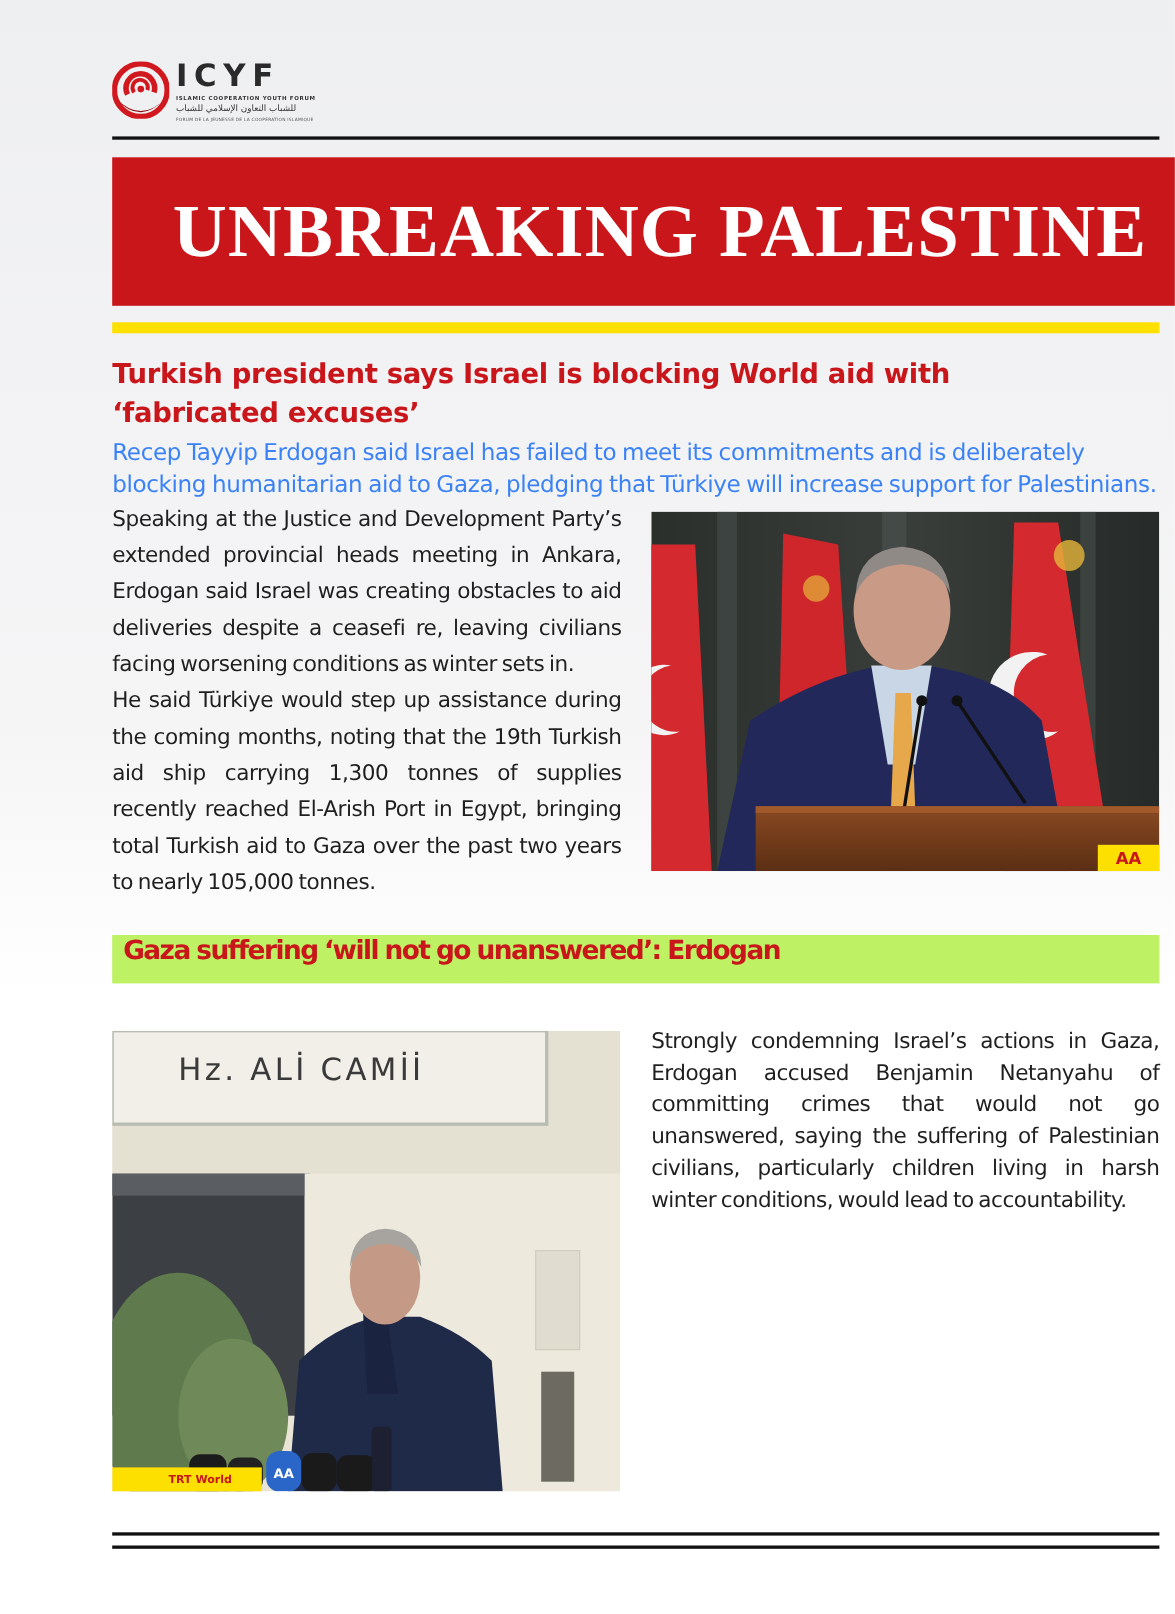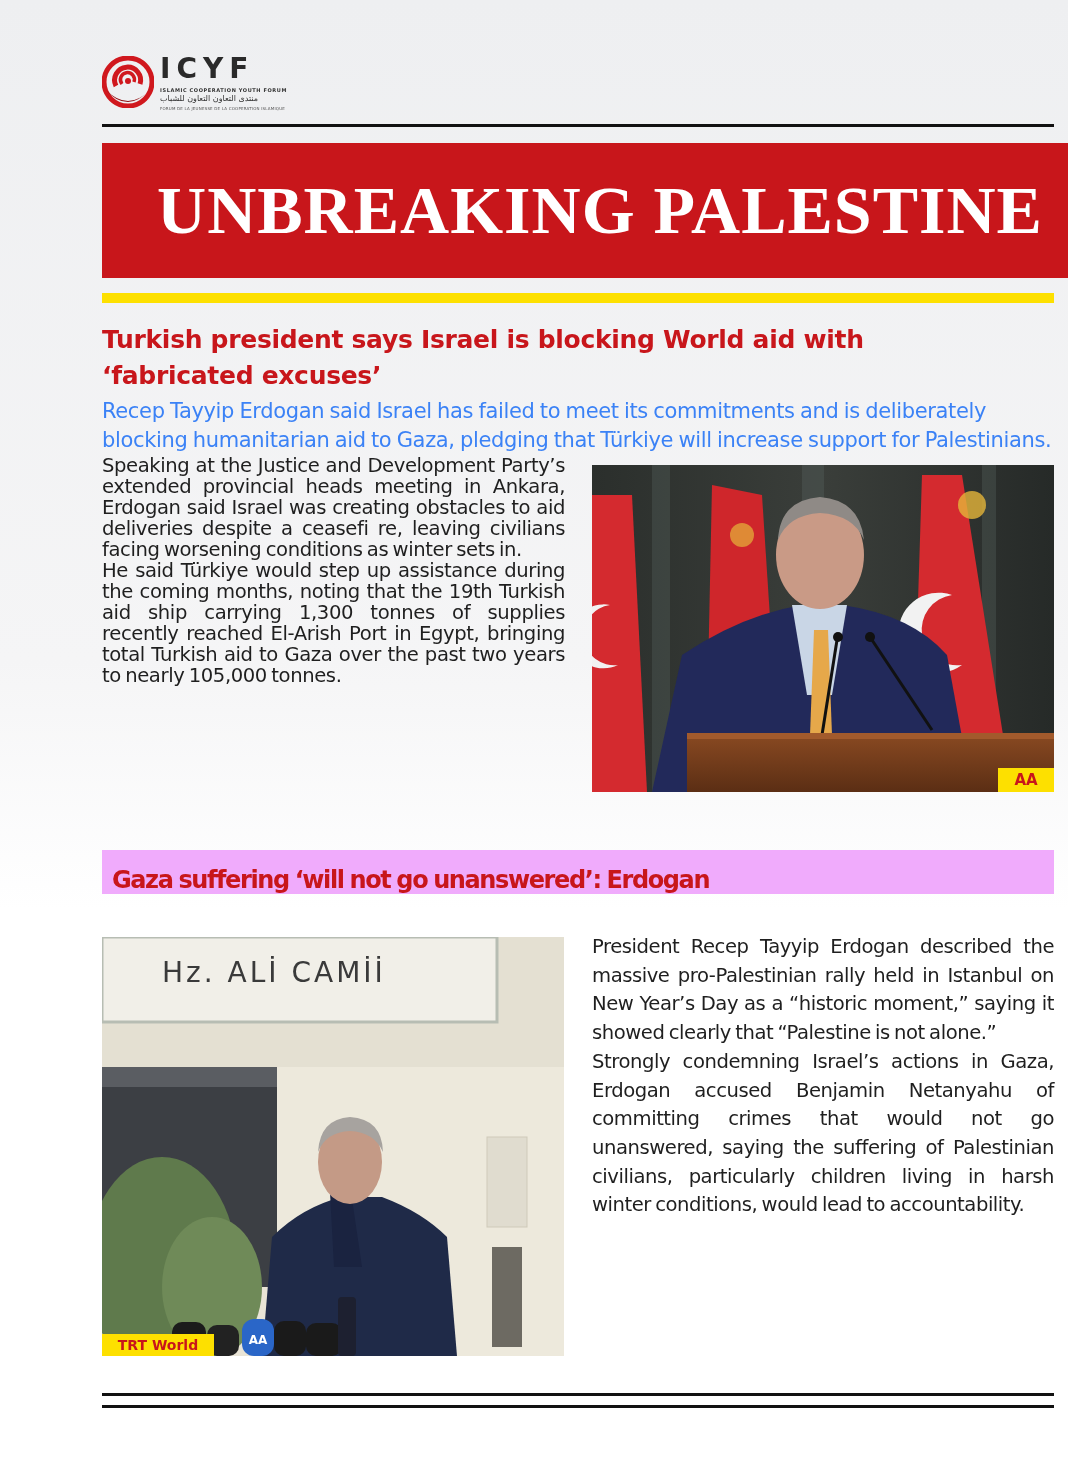--- a/index.html
+++ b/index.html
@@ -24,31 +24,31 @@
 
   .banner { left: 58px; top: 143px; width: 996px; height: 135px; background: #c8161b; display: flex; align-items: center; justify-content: center; }
   .banner-title { font-family: "Liberation Serif", "DejaVu Serif", serif; font-weight: bold; color: #fff; font-size: 68px; letter-spacing: 1px; white-space: nowrap; }
 
   .rule-yellow { left: 58px; top: 293px; width: 952px; height: 10px; background: #fde000; }
 
   .h1 { left: 58px; top: 322px; width: 800px; font-family: "DejaVu Sans", sans-serif; font-weight: bold; font-size: 25px; line-height: 36px; color: #c8161b; letter-spacing: -0.3px; }
 
   .lead { left: 58px; top: 397px; width: 955px; font-size: 21px; line-height: 29px; letter-spacing: -0.35px; word-spacing: -1px; color: #3b82f6; }
 
-  .col-left { left: 58px; top: 455px; width: 463px; font-size: 19.6px; line-height: 21px; letter-spacing: -0.4px; word-spacing: -1.5px; color: #1f1f1f; text-align: justify; }
+  .col-left { left: 58px; top: 455px; width: 463px; font-size: 19.6px; line-height: 33px; letter-spacing: -0.4px; word-spacing: -1.5px; color: #1f1f1f; text-align: justify; }
   .col-left p { margin: 0; }
 
   .photo1 { left: 548px; top: 465px; width: 462px; height: 327px; overflow: hidden; }
   .photo2 { left: 58px; top: 937px; width: 462px; height: 419px; overflow: hidden; }
 
   .credit { position: absolute; background: #fde000; color: #c8161b; font-weight: bold; font-family: "DejaVu Sans", sans-serif; display: flex; align-items: center; justify-content: center; }
   .credit-aa { right: 0; bottom: 0; width: 56px; height: 24px; font-size: 15px; }
-  .credit-trt { left: 0; bottom: 0; width: 112px; height: 22px; font-size: 14px; }
+  .credit-trt { left: 0; bottom: 0; width: 112px; height: 22px; font-size: 10px; padding-left: 24px; }
 
-  .h2bar { left: 58px; top: 850px; width: 952px; height: 44px; background: #f0abfc; display: flex; align-items: flex-end; }
+  .h2bar { left: 58px; top: 850px; width: 952px; height: 44px; background: #bef264; display: flex; align-items: flex-start; }
   .h2 { margin-left: 10px; font-family: "DejaVu Sans", sans-serif; font-weight: bold; font-size: 24px; color: #c8161b; letter-spacing: -1.4px; word-spacing: -1px; }
 
   .col-right { left: 548px; top: 933px; width: 462px; font-size: 19.6px; line-height: 28.7px; letter-spacing: -0.45px; word-spacing: -1.5px; color: #1f1f1f; text-align: justify; }
   .col-right p { margin: 0; }
 
   .rule-b1 { left: 58px; top: 1393px; width: 952px; height: 3px; background: #111; }
   .rule-b2 { left: 58px; top: 1405px; width: 952px; height: 3px; background: #111; }
 </style>
 </head>
 <body>
@@ -56,21 +56,21 @@
 <div class="abs logo">
   <svg class="logo-mark" viewBox="0 0 52 52">
     <circle cx="26" cy="26" r="24" fill="none" stroke="#d0181e" stroke-width="5"></circle>
     <path d="M14 30 A13 13 0 1 1 38 28" fill="none" stroke="#d0181e" stroke-width="5"></path>
     <path d="M20 28 A7 7 0 1 1 32 26" fill="none" stroke="#d0181e" stroke-width="3.5"></path>
     <circle cx="26" cy="25" r="3" fill="#d0181e"></circle>
     <path d="M4 34 Q26 56 48 34 Q36 46 26 46 Q14 46 4 34Z" fill="#8e0e12"></path>
   </svg>
   <div class="logo-word">ICYF</div>
   <div class="logo-sub1">ISLAMIC COOPERATION YOUTH FORUM</div>
-  <div class="logo-sub2">منتدى التعاون التعاون للشباب</div>
+  <div class="logo-sub2">للشباب التعاون الإسلامي للشباب</div>
   <div class="logo-sub3">FORUM DE LA JEUNESSE DE LA COOPERATION ISLAMIQUE</div>
 </div>
 
 <div class="abs rule-top"></div>
 
 <div class="abs banner">
   <div class="banner-title">UNBREAKING PALESTINE</div>
 </div>
 
 <div class="abs rule-yellow"></div>
@@ -159,18 +159,17 @@
     <rect x="140" y="382" width="32" height="37" rx="12" fill="#2a66c8"></rect>
     <text x="156" y="407" font-family="DejaVu Sans, sans-serif" font-size="12" font-weight="bold" fill="#fff" text-anchor="middle">AA</text>
     <rect x="172" y="384" width="32" height="35" rx="10" fill="#1a1a1a"></rect>
     <rect x="204" y="386" width="36" height="33" rx="10" fill="#1a1a1a"></rect>
     <rect x="236" y="360" width="18" height="59" rx="4" fill="#1d2030"></rect>
   </svg>
   <div class="credit credit-trt">TRT World</div>
 </div>
 
 <div class="abs col-right">
-  <p>President Recep Tayyip Erdogan described the massive pro-Palestinian rally held in Istanbul on New Year’s Day as a “historic moment,” saying it showed clearly that “Palestine is not alone.”</p>
   <p>Strongly condemning Israel’s actions in Gaza, Erdogan accused Benjamin Netanyahu of committing crimes that would not go unanswered, saying the suffering of Palestinian civilians, particularly children living in harsh winter conditions, would lead to accountability.</p>
 </div>
 
 <div class="abs rule-b1"></div>
 <div class="abs rule-b2"></div>
 
 </body></html>

